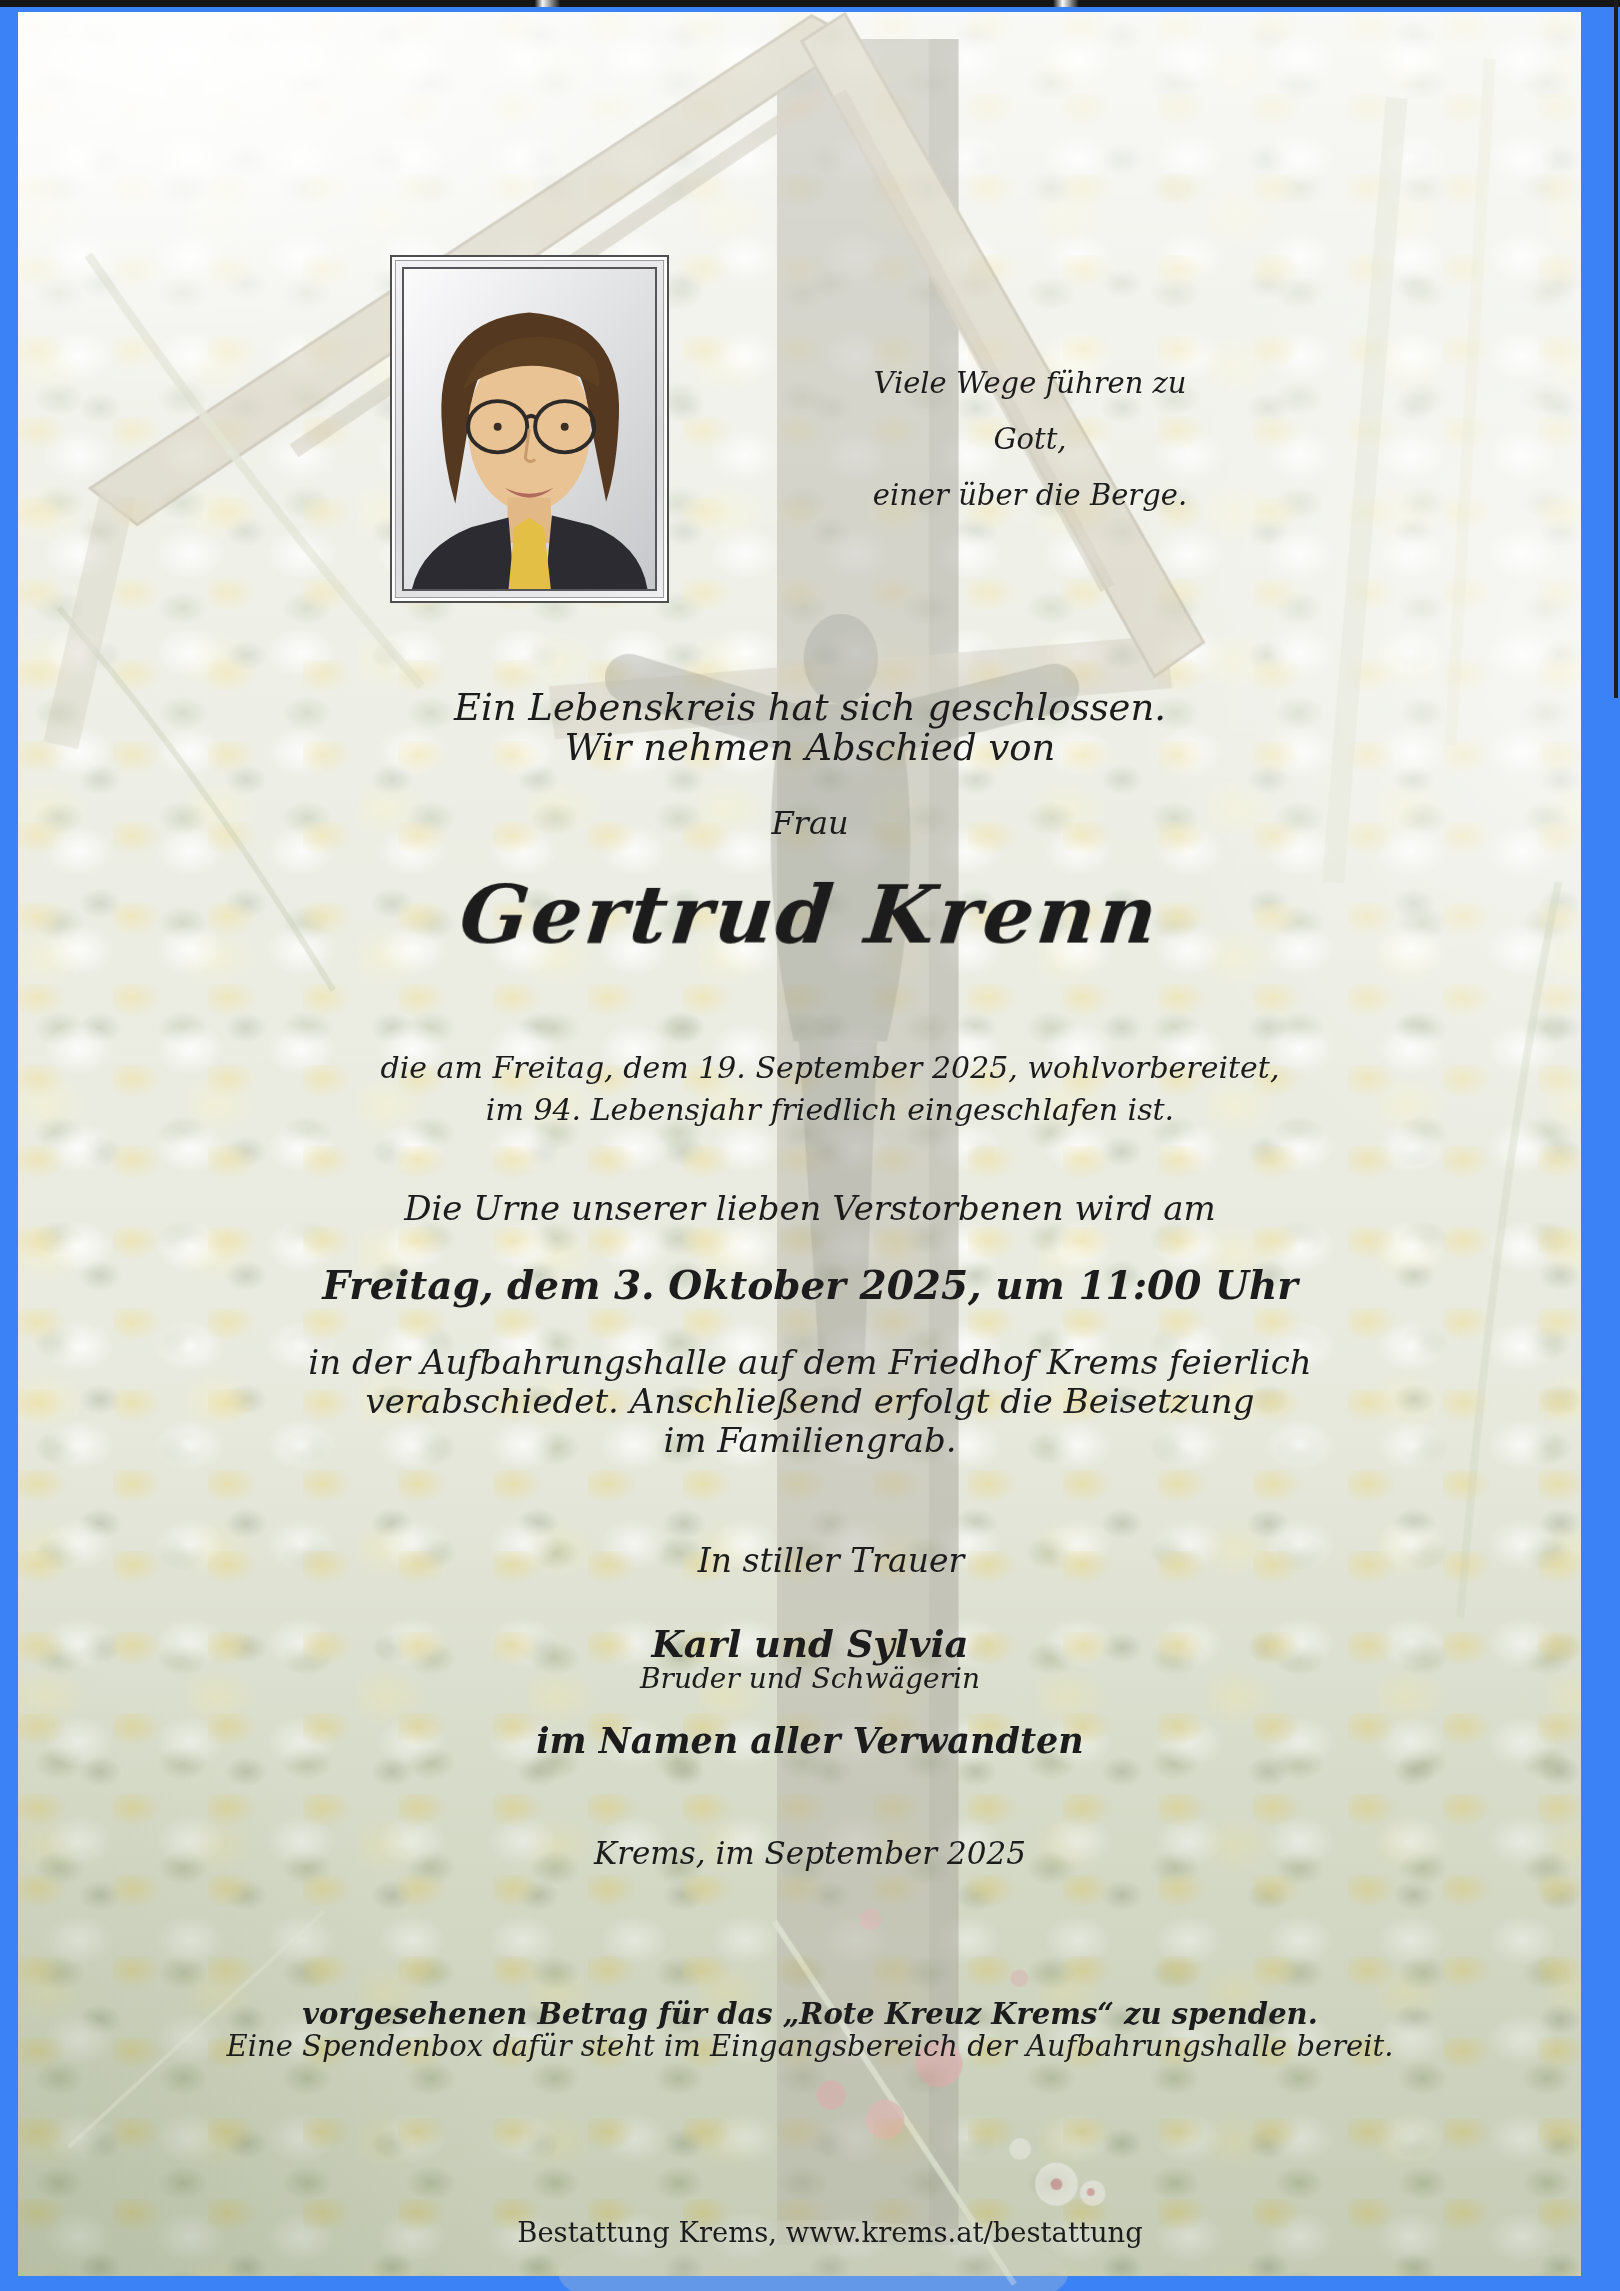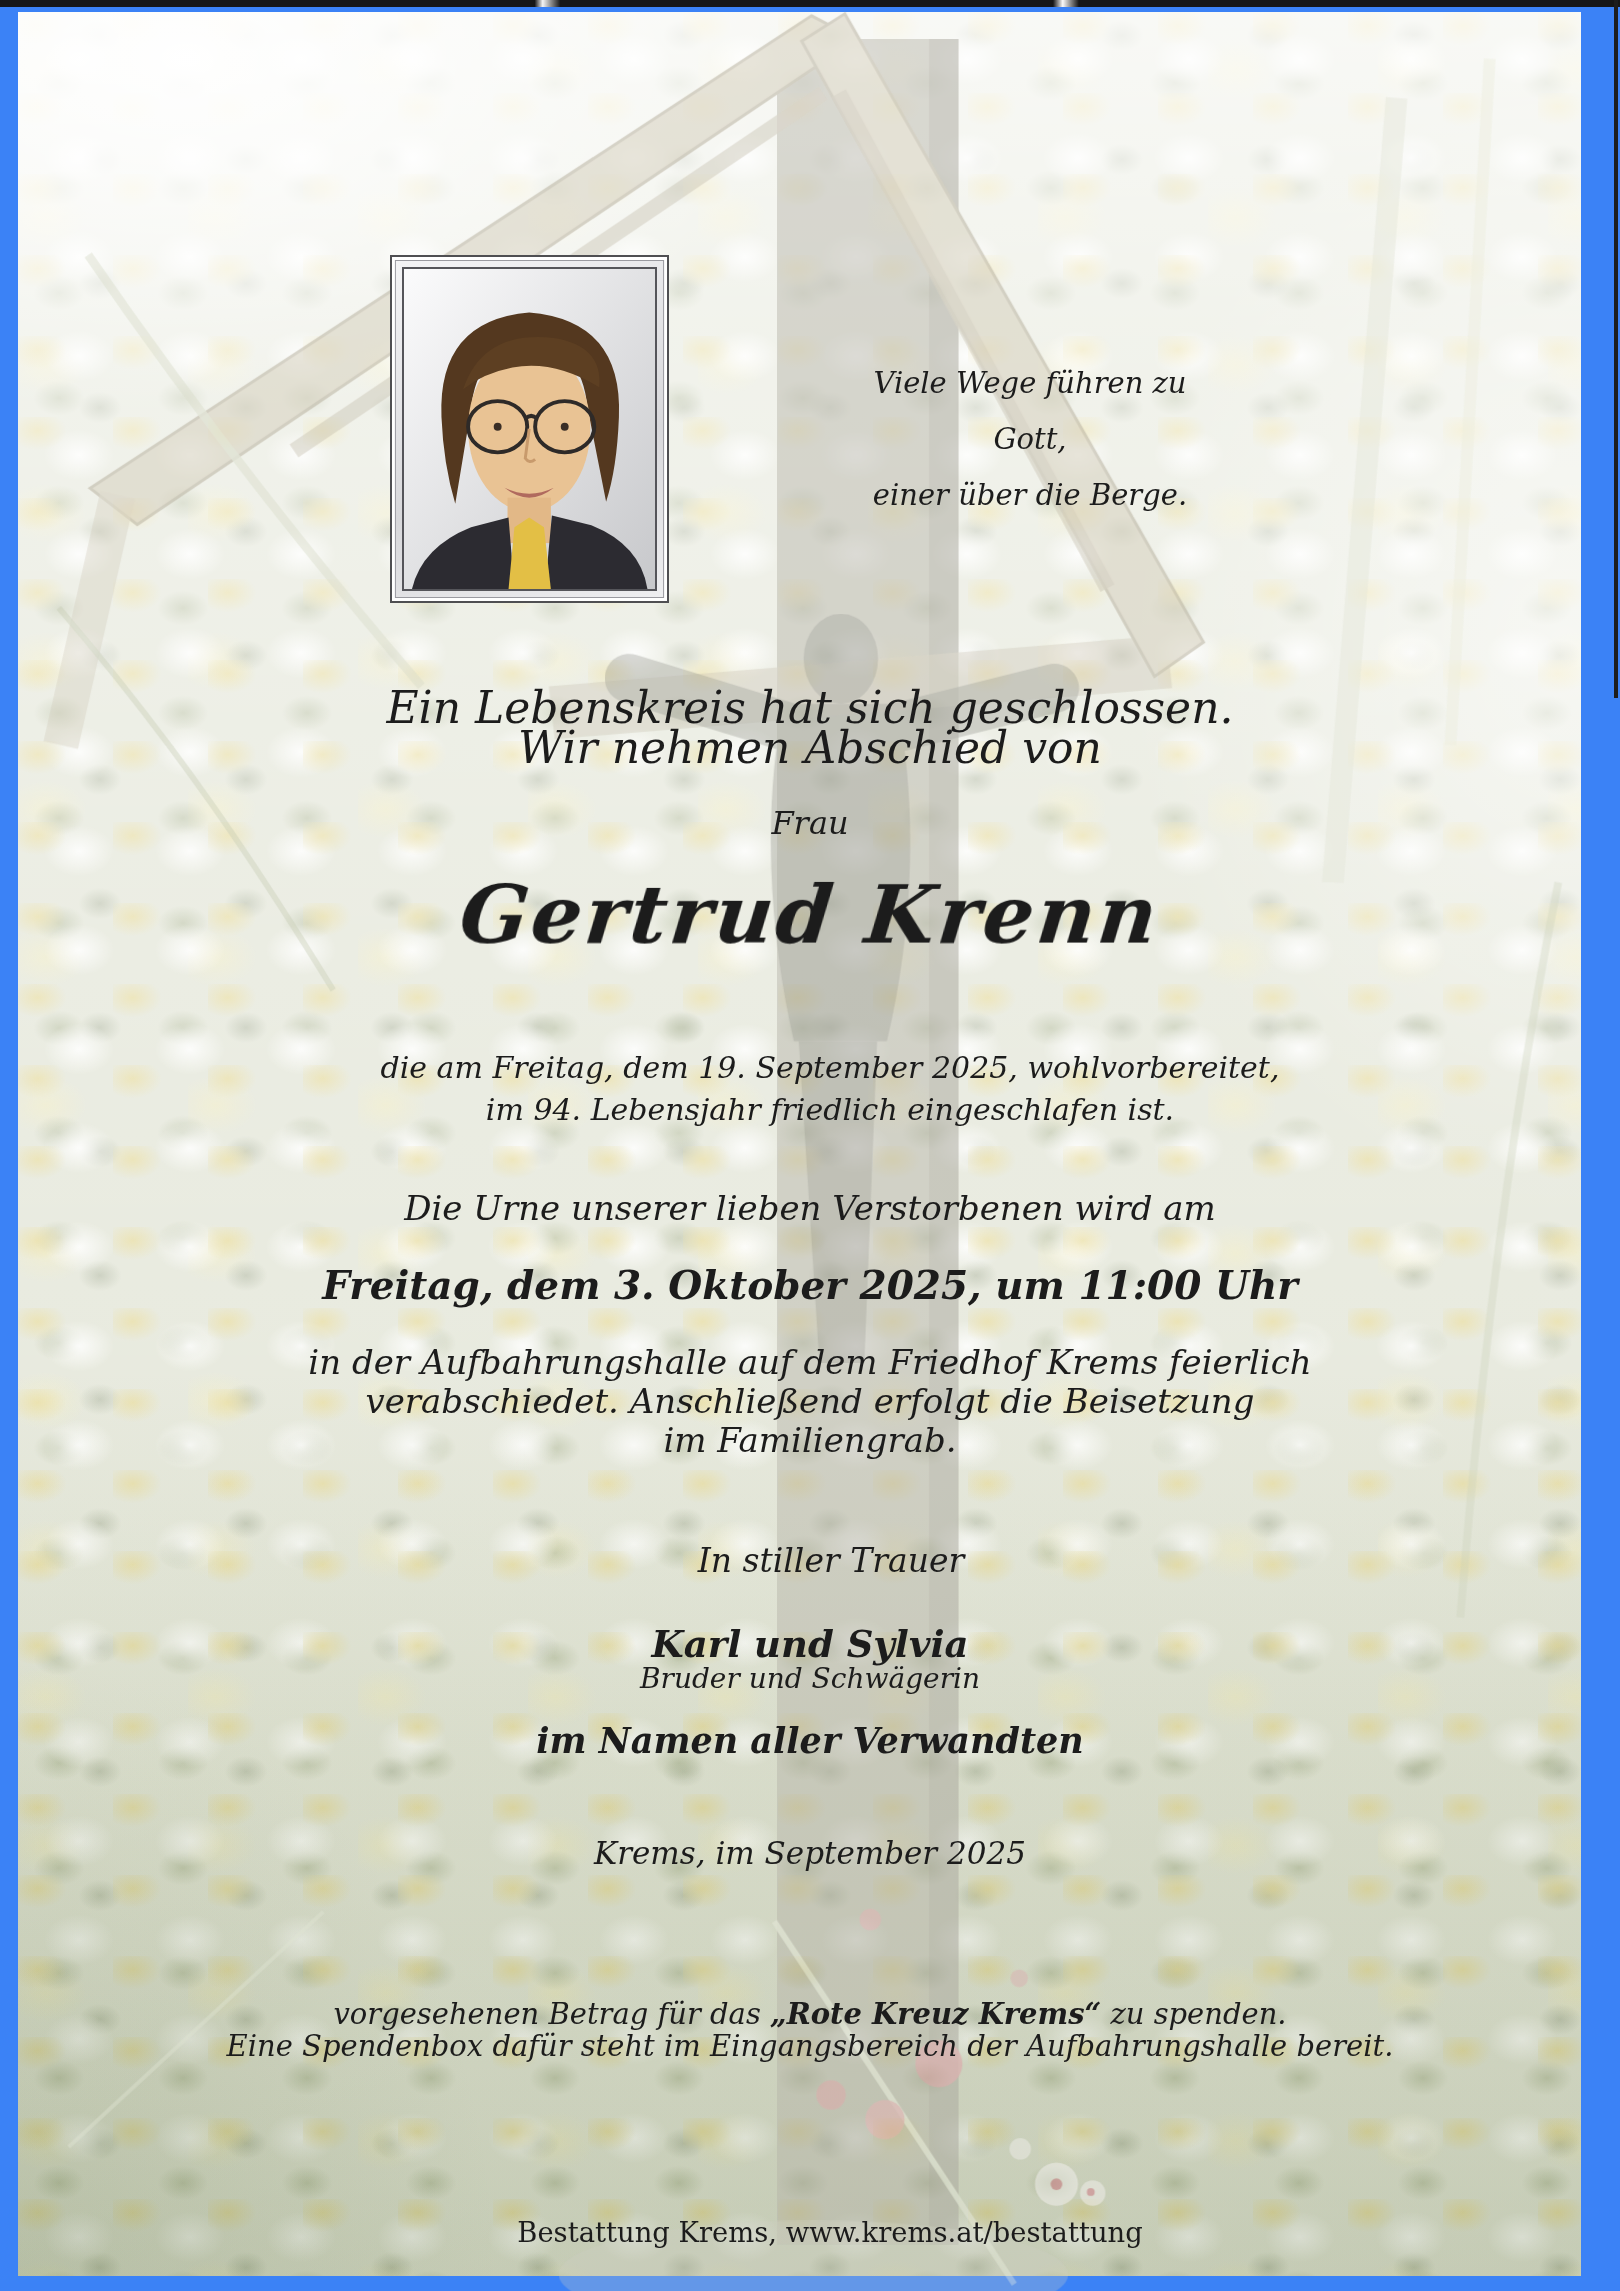--- a/index.html
+++ b/index.html
@@ -48,35 +48,35 @@
     box-shadow:inset 0 0 0 2.9px #ffffff, inset 0 0 0 3.9px #9a9aa0;
   }
   .photo-inner{width:100%;height:100%;border:2px solid #55555a;box-sizing:border-box;overflow:hidden;background:#dcdcdf;}
   .photo-inner svg{display:block;width:100%;height:100%;}
 
   
   .c{position:absolute;left:0;width:100%;text-align:center;font-style:italic;z-index:3;}
   .c span{display:block;}
   .quote{position:absolute;left:834px;width:392px;text-align:center;font-style:italic;z-index:3;
          top:355px;font-size:29px;line-height:56px;}
-  .intro{top:688px;font-size:44px;line-height:40px;}
+  .intro{top:688px;font-size:37px;line-height:40px;}
   .frau{top:804px;font-size:32px;}
   .name{top:868px;font-size:80px;font-weight:700;letter-spacing:2.9px;transform:skewX(-6deg);}
   .death{top:1047px;font-size:30px;line-height:42px;margin-left:20px;}
   .urn{top:1188px;font-size:34px;}
   .datetime{top:1262px;font-size:39px;font-weight:700;}
   .funeral{top:1343px;font-size:34px;line-height:39px;}
   .stiller{top:1541px;font-size:33px;padding-left:21px;}
   .family{top:1622px;font-size:37px;font-weight:700;}
   .relation{top:1662px;font-size:28px;}
   .behalf{top:1720px;font-size:35px;font-weight:700;}
   .placedate{top:1835px;font-size:31px;}
   .donation{top:1998px;font-size:29px;line-height:32px;}
   .donation .b{font-weight:700;display:inline;}
-  .donation .inline{display:inline;}
+  .donation .inline{display:inline;font-weight:bold;}
   .footer{top:2217px;font-size:27.4px;font-style:normal;margin-left:20px;}
 </style>
 </head>
 <body>
 
 <div class="page">
 
   <div class="bg"></div>
 
   <svg class="scene" width="1620" height="2292" viewBox="0 0 1653 2338" preserveAspectRatio="none">

